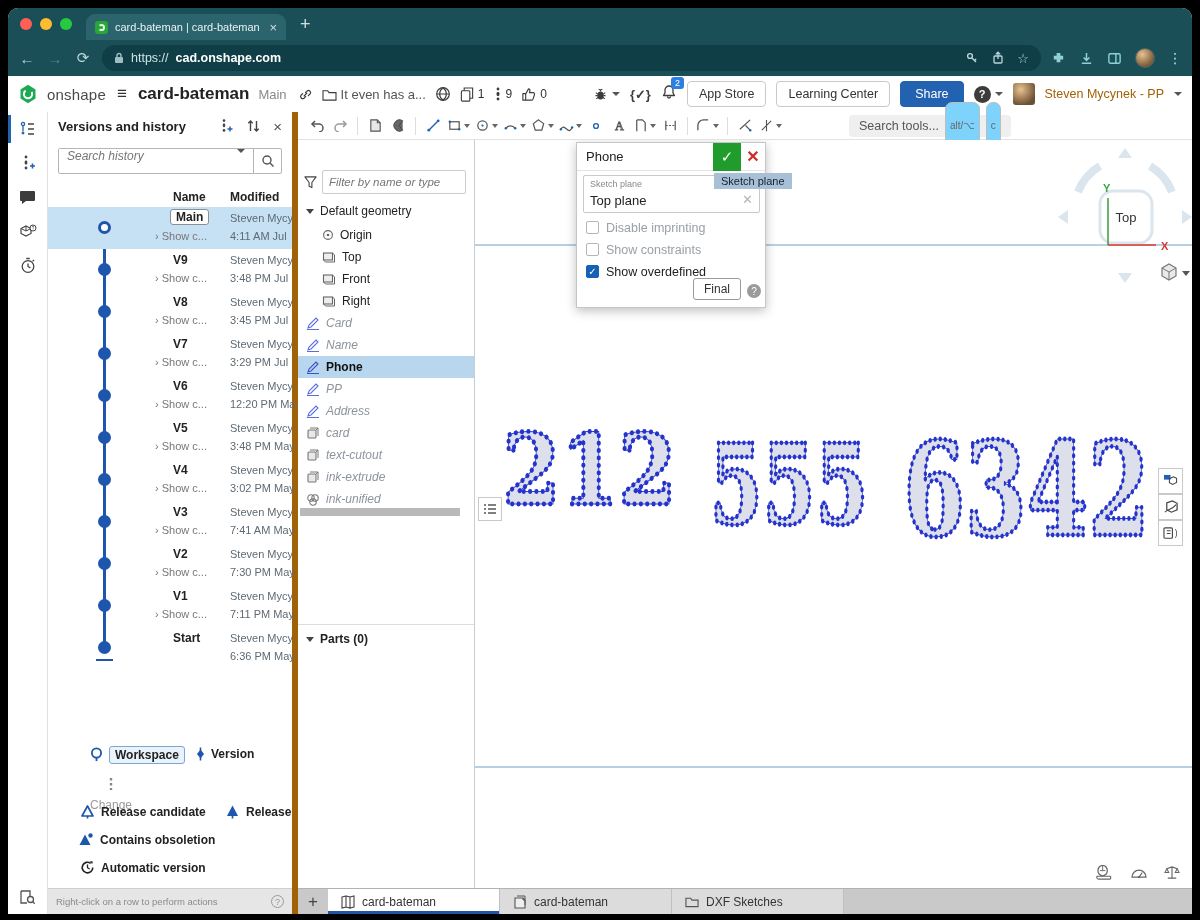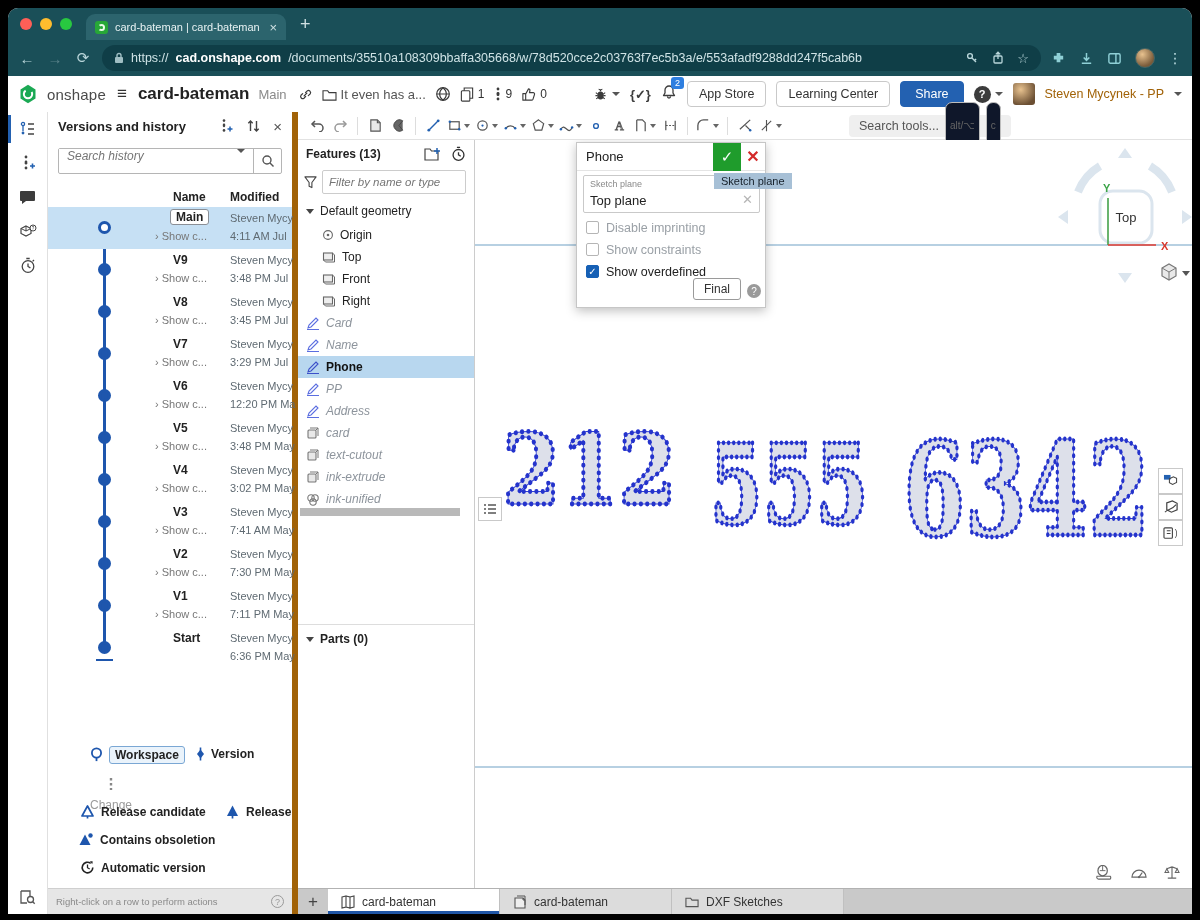--- a/index.html
+++ b/index.html
@@ -84,21 +84,21 @@
   .vp-status { position:absolute; bottom:0; left:0; right:0; height:26px; background:#e6e6e6; border-top:1px solid #cfcfcf; display:flex; align-items:center; padding:0 8px; font-size:9.5px; color:#8a8a8a; }
   .q-circle { margin-left:auto; width:13px; height:13px; border-radius:50%; border:1px solid #9a9a9a; color:#9a9a9a; font-size:9px; display:flex; align-items:center; justify-content:center; }
 
   
   .rightcol { flex:1; display:flex; flex-direction:column; min-width:0; }
   .toolbar { height:28px; background:#fff; border-bottom:1px solid #e2e2e2; display:flex; align-items:center; padding:0 8px; gap:1px; }
   .tool { height:24px; min-width:22px; display:flex; align-items:center; justify-content:center; gap:2px; padding:0 2px; }
   .tsep { width:1px; height:18px; background:#ddd; margin:0 5px; }
   .tcaret { width:0; height:0; border-left:3.5px solid transparent; border-right:3.5px solid transparent; border-top:4px solid #666; }
   .search-tools { margin-left:64px; background:#efefef; border-radius:4px; height:22px; display:flex; align-items:center; gap:6px; padding:0 10px; font-size:12.5px; color:#555; }
-  .kbd { border:1px solid #bdbdbd; background:#0f172a; border-radius:7px; font-size:10px; color:#666; padding:16px 4px; line-height:14px; }
+  .kbd { border:1px solid #bdbdbd; background:#7dd3fc; border-radius:7px; font-size:10px; color:#666; padding:16px 4px; line-height:14px; }
 
   .work { flex:1; display:flex; min-height:0; }
 
   
   .fpanel { width:177px; border-right:1px solid #ccc; position:relative; background:#fff; font-size:12px; }
   .fp-head { height:28px; display:flex; align-items:center; padding:0 8px; gap:10px; }
   .fp-title { font-weight:bold; color:#222; flex:1; font-size:12px; }
   .fp-filter { position:absolute; left:6px; right:8px; top:30px; height:24px; display:flex; align-items:center; gap:5px; }
   .fp-filter input { flex:1; min-width:0; height:24px; border:1px solid #ccc; border-radius:2px; font-size:11.5px; font-style:italic; padding:0 6px; outline:0; font-family:inherit; color:#555; }
   .frow { position:absolute; left:0; right:0; height:22px; display:flex; align-items:center; gap:6px; padding-left:8px; color:#222; }
@@ -173,21 +173,20 @@
     <span class="nav-ic">←</span>
     <span class="nav-ic dim">→</span>
     <span class="nav-ic">⟳</span>
     <div class="url-pill">
       <svg width="10" height="12" viewBox="0 0 10 12">
           <rect x="1" y="5" width="8" height="6" rx="1" fill="#9fbec3"></rect>
           <path d="M3 5V3.5a2 2 0 0 1 4 0V5" stroke="#9fbec3" stroke-width="1.4" fill="none"></path>
         </svg>
       <span>https://</span>
         <span class="url-host">cad.onshape.com</span>
-        <span style="overflow:hidden;white-space:nowrap;">/documents/35510a108309bbaffa305668/w/78d520cce2c03763f7ec5b3a/e/553afadf9288dd247f5cab6b</span>
       <span class="url-right">
         <svg width="14" height="14" viewBox="0 0 14 14">
             <circle cx="5" cy="5" r="2.4" fill="none" stroke="#b9d6da" stroke-width="1.4"></circle>
             <path d="M7 7l4 4M9.5 9.5l1.6-1.6" stroke="#b9d6da" stroke-width="1.4" fill="none"></path>
           </svg>
         <svg width="14" height="14" viewBox="0 0 14 14">
             <rect x="3" y="5" width="8" height="7" rx="1" fill="none" stroke="#b9d6da" stroke-width="1.3"></rect>
             <path d="M7 8V1.5M4.8 3.4L7 1.2l2.2 2.2" stroke="#b9d6da" stroke-width="1.3" fill="none"></path>
           </svg>
         <span style="font-size:13px;">☆</span>
@@ -614,31 +613,20 @@
         <div class="search-tools">
           <span>Search tools...</span>
           <span class="kbd">alt/⌥</span>
           <span class="kbd">c</span>
         </div>
       </div>
 
       <div class="work">
 
         <div class="fpanel">
-          <div class="fp-head">
-            <span class="fp-title">Features (13)</span>
-            <svg width="17" height="14" viewBox="0 0 17 14">
-                <path d="M1 2h5l1.5 2H14v9H1z" fill="none" stroke="#444" stroke-width="1.2"></path>
-                <path d="M10 0h6M13 -3v6" transform="translate(0,4)" stroke="#2361b1" stroke-width="1.5"></path>
-              </svg>
-            <svg width="15" height="16" viewBox="0 0 16 17">
-                <circle cx="8" cy="9.5" r="5.8" fill="none" stroke="#333" stroke-width="1.4"></circle>
-                <path d="M8 6.5v3l2.4 1.4M6.3 1.5h3.4" stroke="#333" stroke-width="1.4" fill="none"></path>
-              </svg>
-          </div>
           <div class="fp-filter">
             <svg width="13" height="13" viewBox="0 0 14 14">
                 <path d="M1 1h12L8.5 7v5.5l-3-1.5V7z" fill="none" stroke="#444" stroke-width="1.2" stroke-linejoin="round"></path>
               </svg>
             <input placeholder="Filter by name or type" style="">
           </div>
           <div class="frow" style="top:60px">
             <span class="chev"></span>
             <span>Default geometry</span>
           </div>

